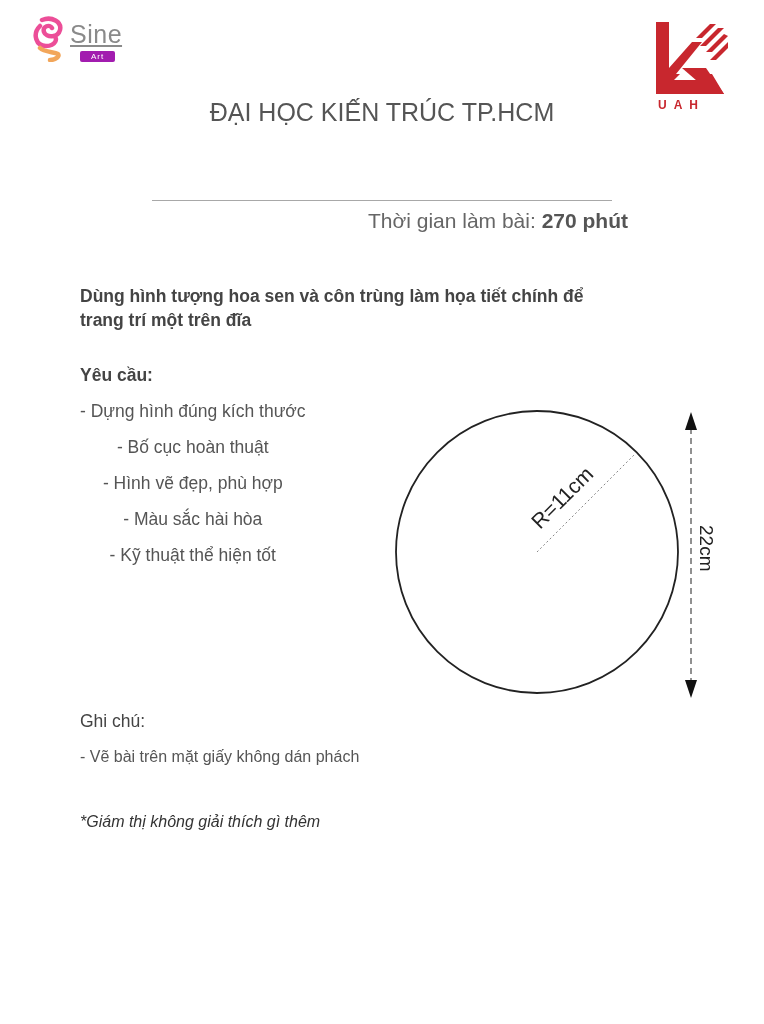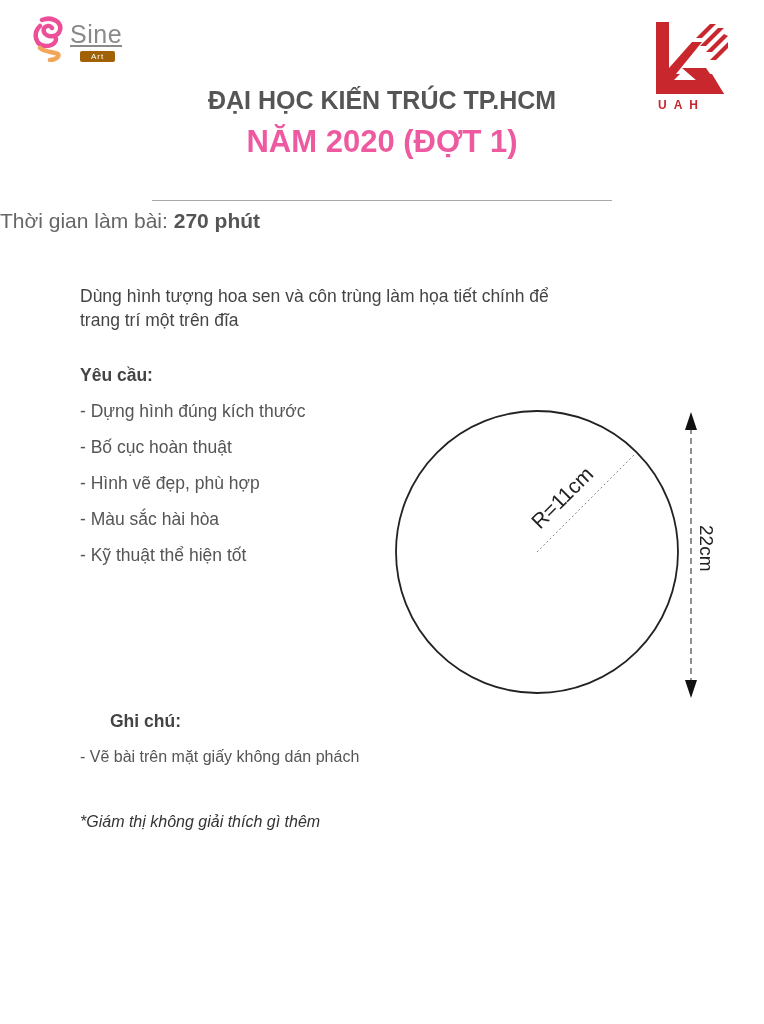--- a/index.html
+++ b/index.html
@@ -2,45 +2,45 @@
 <html><head>
   <meta charset="utf-8">
   <style>
     * { box-sizing: border-box; margin: 0; padding: 0; }
     html, body { width: 764px; height: 1024px; background: #ffffff; overflow: hidden; }
     body { position: relative; font-family: "DejaVu Sans", "Liberation Sans", sans-serif; color: #444444; }
 
     .logo-sine { position: absolute; left: 30px; top: 16px; width: 110px; height: 50px; }
     .logo-sine .swirl { position: absolute; left: 2px; top: 0; width: 34px; height: 46px; }
     .logo-sine .word { position: absolute; left: 40px; top: 4px; font-family: "Liberation Sans", sans-serif; font-size: 25px; color: #8a8a8a; letter-spacing: 0.5px; text-decoration: underline; }
-    .logo-sine .tag { position: absolute; left: 50px; top: 35px; width: 35px; height: 11px; background: #a16207; border-radius: 2px; color: #ffffff; font-family: "Liberation Sans", sans-serif; font-size: 8px; line-height: 11px; text-align: center; letter-spacing: 1px; }
+    .logo-sine .tag { position: absolute; left: 50px; top: 35px; width: 35px; height: 11px; background: #a21caf; border-radius: 2px; color: #ffffff; font-family: "Liberation Sans", sans-serif; font-size: 8px; line-height: 11px; text-align: center; letter-spacing: 1px; }
 
     .logo-uah { position: absolute; left: 652px; top: 22px; width: 80px; height: 96px; }
     .logo-uah .mark { position: absolute; left: 0; top: 0; width: 76px; height: 72px; }
     .logo-uah .letters { position: absolute; left: 0; top: 76px; width: 76px; text-align: left; color: #c8272e; font-family: "Liberation Sans", sans-serif; font-weight: bold; font-size: 12px; letter-spacing: 7px; padding-left: 6px; }
 
     .header { position: absolute; left: 0; top: 80px; width: 764px; text-align: center; }
     .header .line1 { font-size: 22px; color: #555555; font-family: "Liberation Sans", sans-serif; letter-spacing: 0.2px; height: 30px; line-height: 30px; }
-    .header .line2 { font-size: 25px; font-weight: bold; color: #555555; font-family: "Liberation Sans", sans-serif; height: 36px; line-height: 36px; margin-top: 2px; }
+    .header .line2 { font-size: 25px; font-weight: normal; color: #555555; font-family: "Liberation Sans", sans-serif; height: 36px; line-height: 36px; margin-top: 14px; }
     .header .line3 { font-size: 31px; font-weight: bold; color: #ee5aa0; font-family: "Liberation Sans", sans-serif; height: 44px; line-height: 44px; margin-top: 2px; }
 
     .divider { position: absolute; left: 152px; top: 200px; width: 460px; height: 1px; background: #a8a8a8; }
 
-    .duration { position: absolute; left: 0; top: 209px; width: 628px; text-align: left; font-size: 21px; color: #666666; font-family: "Liberation Sans", sans-serif; }
+    .duration { position: absolute; left: 0; top: 209px; width: 628px; text-align: right; font-size: 21px; color: #666666; font-family: "Liberation Sans", sans-serif; }
     .duration b { color: #555555; }
 
-    .prompt { position: absolute; left: 80px; top: 284px; width: 600px; font-size: 17.5px; font-weight: normal; color: #444444; line-height: 24px; font-family: "Liberation Sans", sans-serif; }
+    .prompt { position: absolute; left: 80px; top: 284px; width: 600px; font-size: 17.5px; font-weight: bold; color: #444444; line-height: 24px; font-family: "Liberation Sans", sans-serif; }
 
     .req-title { position: absolute; left: 80px; top: 365px; font-size: 17.5px; font-weight: bold; color: #444444; font-family: "Liberation Sans", sans-serif; }
     .req-list { position: absolute; left: 80px; top: 399px; list-style: none; font-family: "Liberation Sans", sans-serif; }
-    .req-list li { font-size: 17.5px; color: #555555; height: 36px; line-height: 24px; }
+    .req-list li { font-size: 17.5px; color: #555555; height: 36px; line-height: 24px; text-align: center; }
 
     .diagram { position: absolute; left: 390px; top: 400px; width: 340px; height: 310px; }
 
-    .note-title { position: absolute; left: 80px; top: 711px; font-size: 17.5px; font-weight: bold; color: #444444; font-family: "Liberation Sans", sans-serif; margin-left: 30px; }
+    .note-title { position: absolute; left: 80px; top: 711px; font-size: 17.5px; font-weight: normal; color: #444444; font-family: "Liberation Sans", sans-serif; }
     .note-list { position: absolute; left: 80px; top: 745px; list-style: none; font-family: "Liberation Sans", sans-serif; }
     .note-list li { font-size: 16px; color: #555555; height: 33px; line-height: 24px; }
     .note-disclaimer { position: absolute; left: 80px; top: 813px; font-size: 16px; font-style: italic; color: #333333; font-family: "Liberation Sans", sans-serif; }
   </style>
 </head>
 <body>
 
 <div class="logo-sine">
   <svg class="swirl" viewBox="0 0 34 46">
     <path d="M10 4 C20 0, 30 6, 28 14 C26 22, 14 22, 12 16 C10 10, 18 8, 20 12" fill="none" stroke="#ec4e98" stroke-width="4.5" stroke-linecap="round"></path>
@@ -59,21 +59,20 @@
     <polygon points="48,24 66,6 72,6 54,24" fill="#c8272e"></polygon>
     <polygon points="54,30 72,12 76,14 60,30" fill="#c8272e"></polygon>
     <polygon points="58,38 76,20 76,26 64,38" fill="#c8272e"></polygon>
     <polygon points="30,46 54,46 72,72 60,72" fill="#c8272e"></polygon>
   </svg>
   <div class="letters">UAH</div>
 </div>
 
 <div class="header">
   <div class="line2">ĐẠI HỌC KIẾN TRÚC TP.HCM</div>
-  <div class="line3">NĂM 2020 (ĐỢT 1)</div>
 </div>
 
 <div class="divider"></div>
 
 <div class="duration">
   <span>Thời gian làm bài:</span>
   <b>270 phút</b>
 </div>
 
 <div class="prompt">

